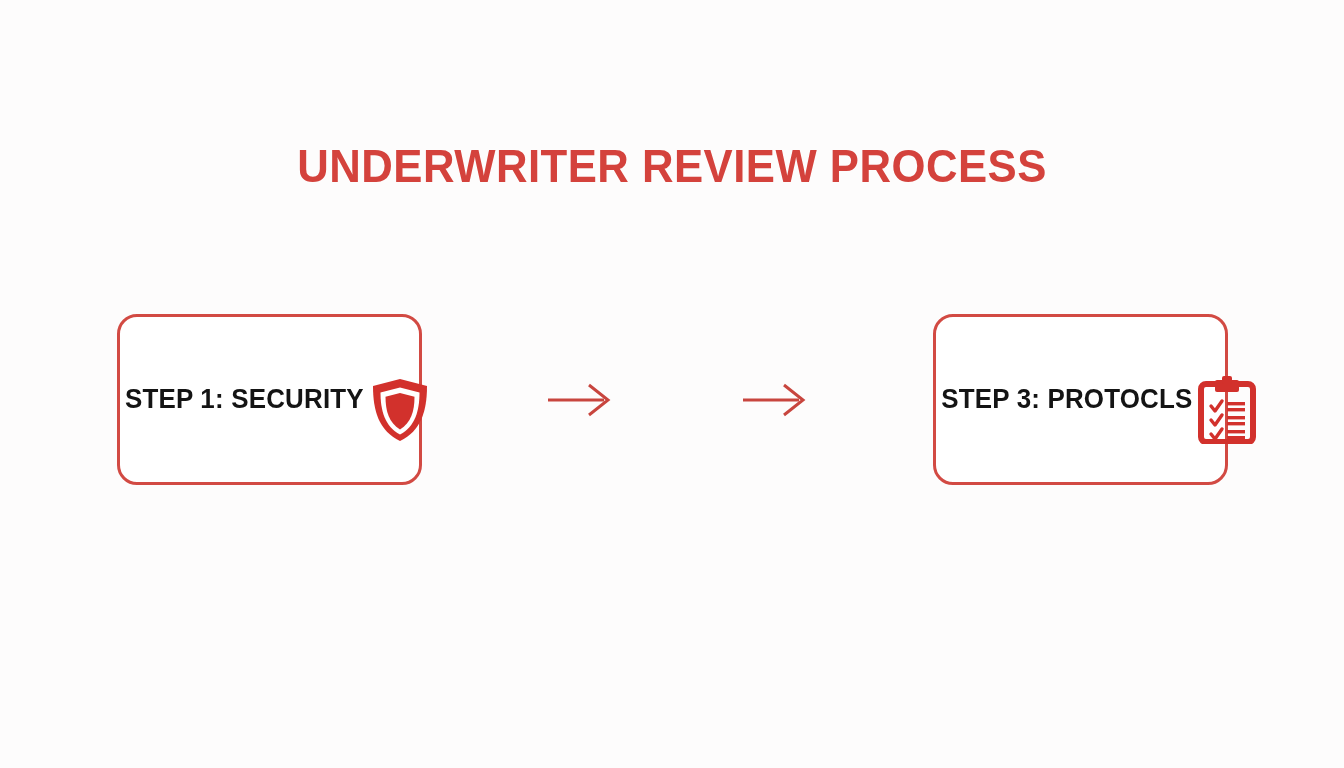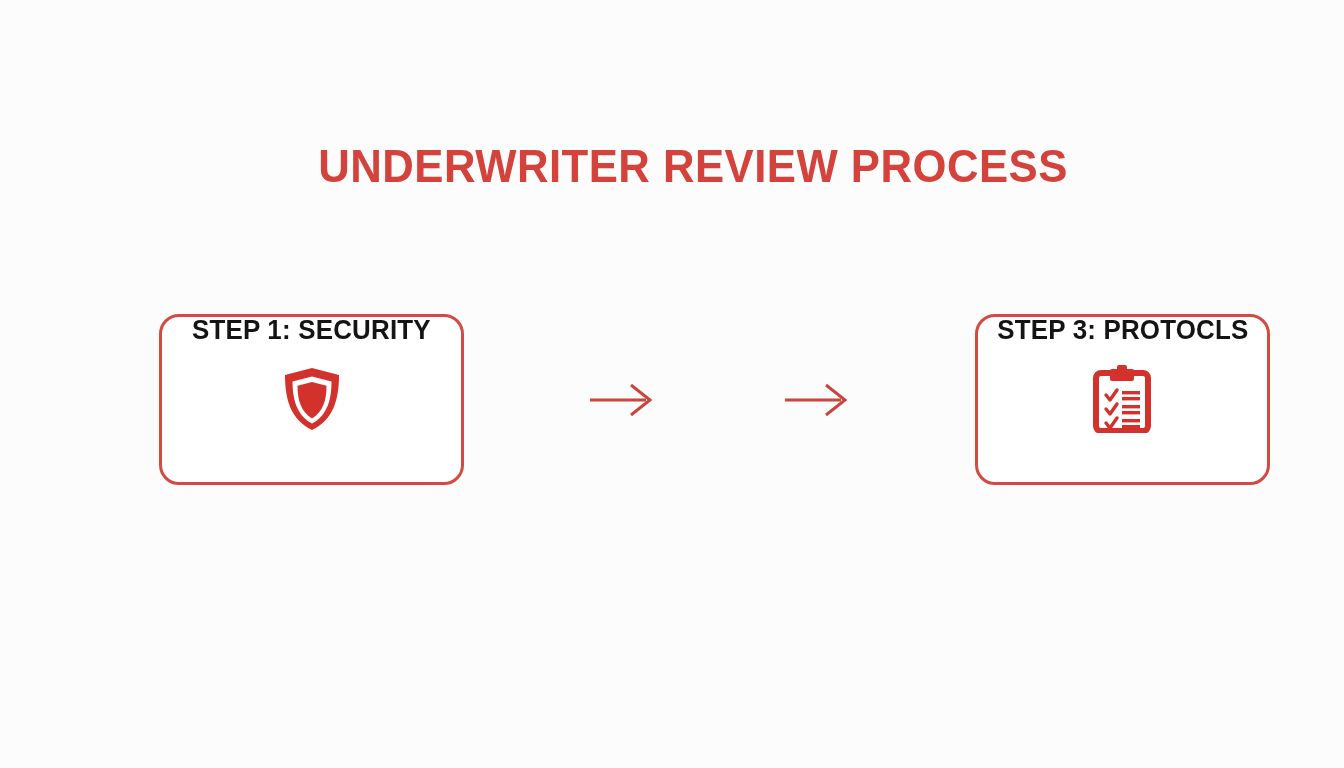--- a/index.html
+++ b/index.html
@@ -12,21 +12,20 @@
     height: 768px;
     background: #fdfcfc;
     font-family: "Liberation Sans", sans-serif;
     overflow: hidden;
     position: relative;
   }
 
   #slide {
     position: absolute;
     inset: 0;
-    margin-left: 42px;
   }
 
   
   #title {
     position: absolute;
     left: 0;
     right: 0;
     top: 142px;
     text-align: center;
     color: #d4423c;
@@ -54,21 +53,21 @@
   }
 
   .card {
     box-sizing: border-box;
     width: 305px;
     height: 171px;
     border: 3px solid #d24a43;
     border-radius: 20px;
     background: #ffffff;
     display: flex;
-    flex-direction: column;
+    flex-direction: row;
     align-items: center;
     justify-content: flex-start;
   }
   .card.c2 { width: 300px; }
   .card.c3 { width: 295px; }
 
   .card-label {
     color: #141414;
     font-family: "Liberation Sans Narrow", "Liberation Sans", sans-serif;
     font-size: 27px;

